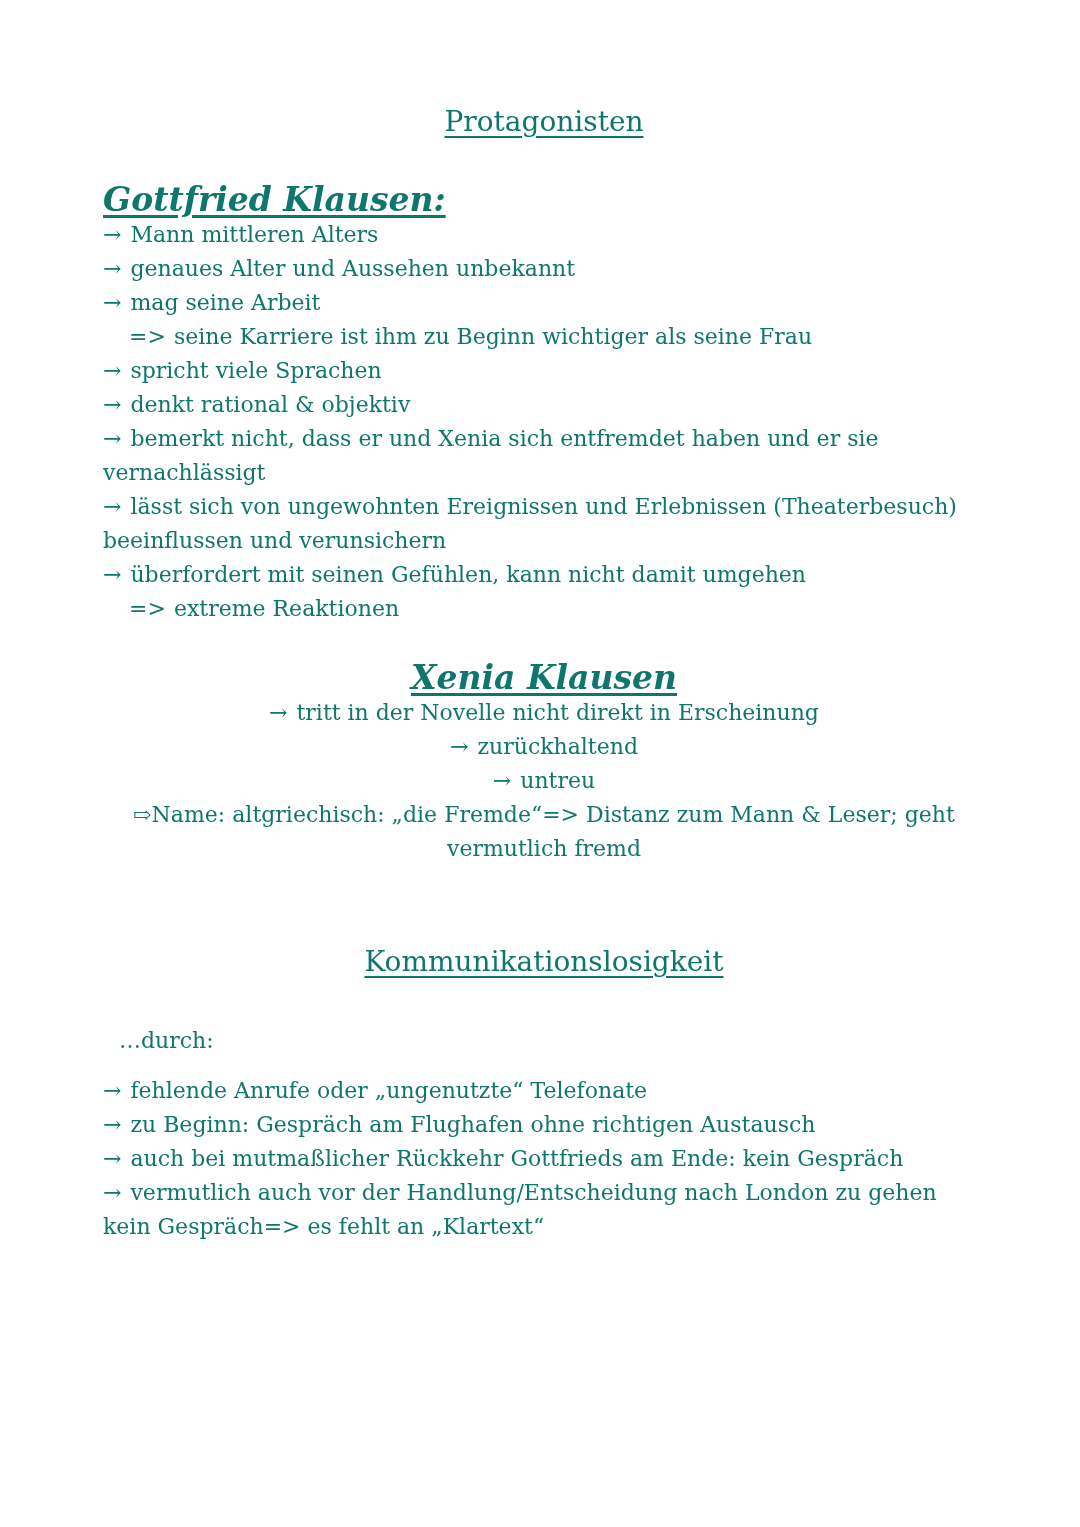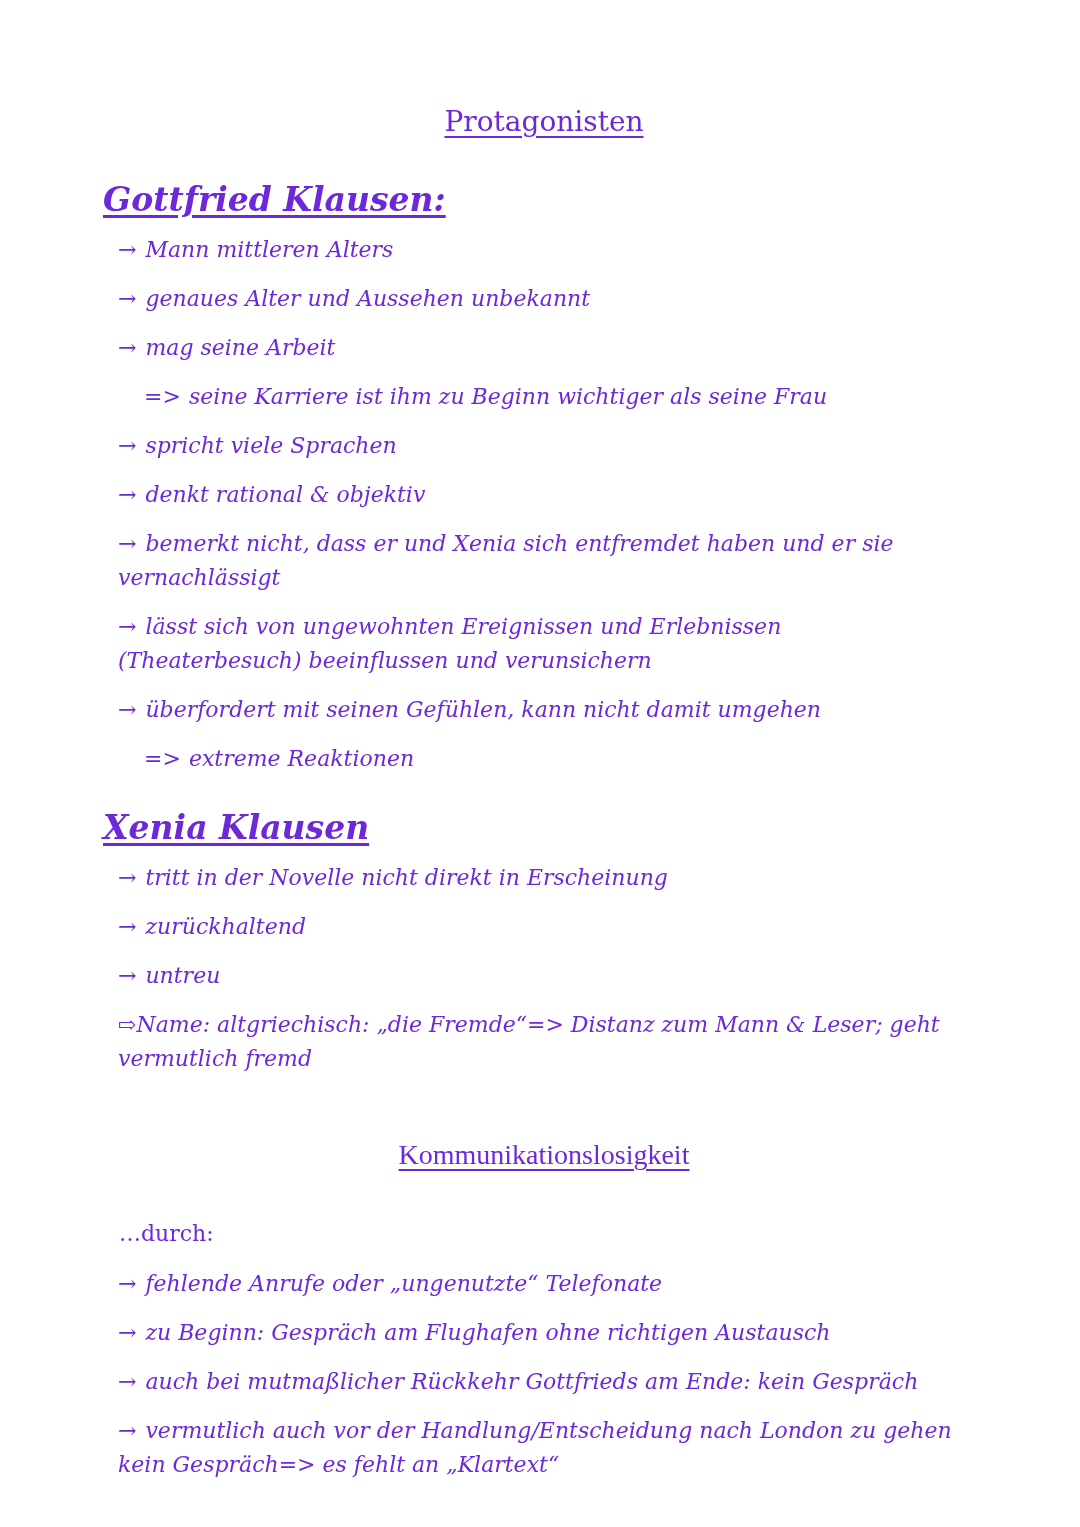--- a/index.html
+++ b/index.html
@@ -6,21 +6,21 @@
     margin: 0;
     padding: 0;
     background: #ffffff;
   }
   .page {
     position: relative;
     width: 1080px;
     height: 1527px;
     box-sizing: border-box;
     background: #ffffff;
-    color: #6d28d9;
+    color: #0f766e;
     font-family: "DejaVu Serif", "Liberation Serif", serif;
     font-size: 22px;
     line-height: 34px;
     padding: 104px 95px 0 103px;
     overflow: hidden;
   }
   .doc-title {
     font-size: 28px;
     font-weight: normal;
     text-align: center;
@@ -36,42 +36,40 @@
     font-weight: bold;
     font-style: italic;
     margin: 0;
     line-height: 36px;
   }
   .section-heading .u {
     text-decoration: underline;
     text-underline-offset: 4px;
   }
   .section { margin: 0; }
-  .section + .section { margin-top: 34px; }
+  .section + .section { margin-top: 34px; text-align: center; }
   .li {
-    margin: 15px;
-    font-style: italic;
+    margin: 0;
   }
   .li .m {
     margin-right: 9px;
     white-space: nowrap;
   }
   .li.sub {
     padding-left: 26px;
   }
   .li.sub .m {
     margin-right: 8px;
   }
   .li.note .m {
     margin-right: 0;
   }
   .doc-title.second {
-    margin-top: 61px;
+    margin-top: 78px;
     margin-bottom: 44px;
-    font-family: Liberation Serif, serif;
   }
   .plain {
     margin: 16px;
   }
 </style>
 </head>
 <body>
 
 <div class="page">
 

